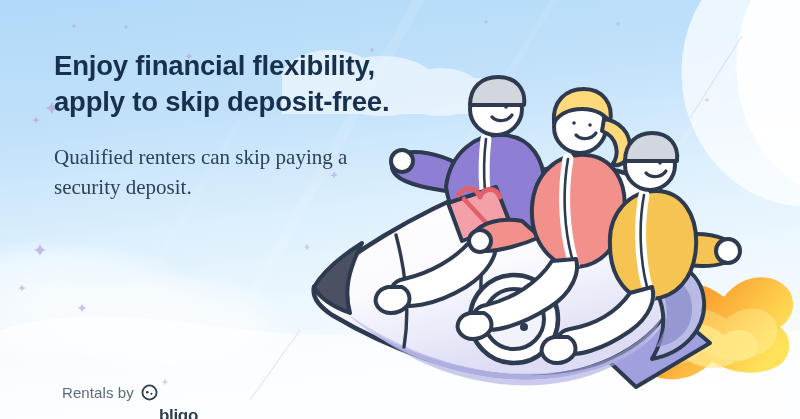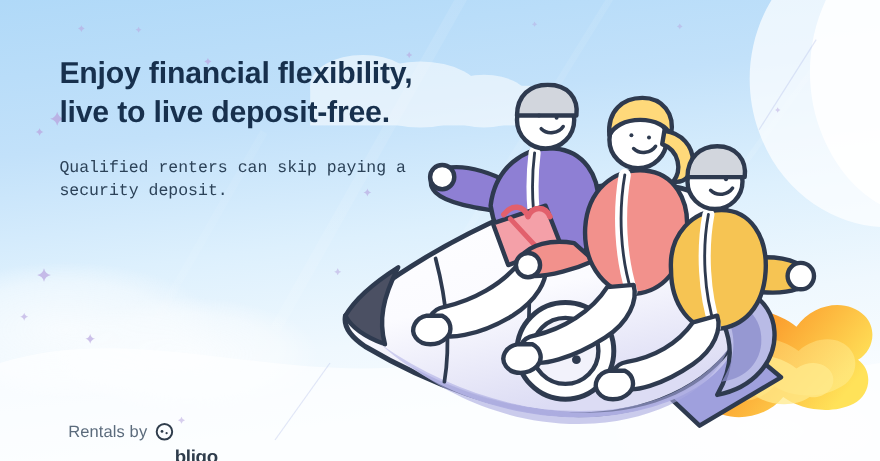--- a/index.html
+++ b/index.html
@@ -41,22 +41,22 @@
     font-size: 27.5px;
     line-height: 1.30;
     font-weight: bold;
     color: #17304d;
     letter-spacing: -0.2px;
     white-space: pre-line;
   }
   .subhead {
     margin: 0;
     padding-top: 22px;
-    font-family: Liberation Mono, monospace;
-    font-size: 15px;
+    font-family: Liberation Serif, serif;
+    font-size: 21px;
     line-height: 1.45;
     font-weight: normal;
     color: #2c4258;
     white-space: pre-line;
   }
 
   
   .powered {
     position: absolute;
     left: 62px;
@@ -352,21 +352,21 @@
       <path d="M330 218 C316 238 294 250 270 254 C258 256 252 268 262 276
                C274 284 304 274 330 256 C350 242 356 224 352 212 Z" fill="#ffffff"></path>
       <path d="M254 262 C244 264 238 274 244 282 C250 290 264 290 272 282
                C278 276 276 266 268 262 Z" fill="#ffffff"></path>
     </g>
   </svg>
 
 
   <div class="copy">
     <h1 class="headline">Enjoy financial flexibility,
-live to live deposit-free.</h1>
+apply to skip deposit-free.</h1>
     <p class="subhead">Qualified renters can skip paying a
 security deposit.</p>
   </div>
 
   <div class="powered">
     <span class="powered-label">Rentals by</span>
     <span class="brand">
       <svg width="17" height="17" viewBox="0 0 20 20">
         <circle cx="10" cy="10" r="8.3" fill="none" stroke="#2f3d4c" stroke-width="2.1"></circle>
         <circle cx="7.4" cy="9.6" r="1.5" fill="#2f3d4c"></circle>

